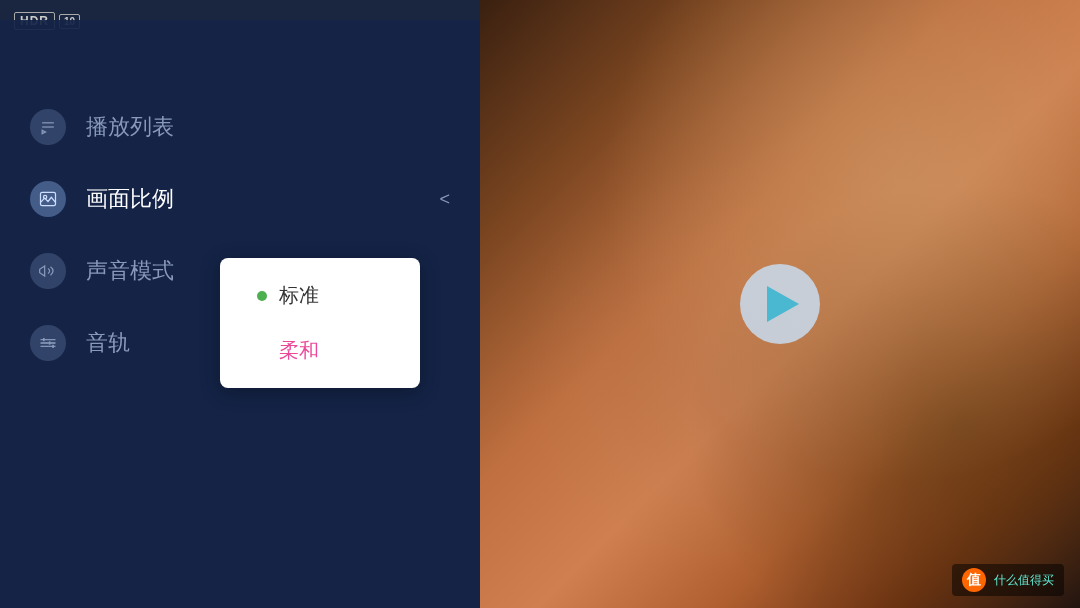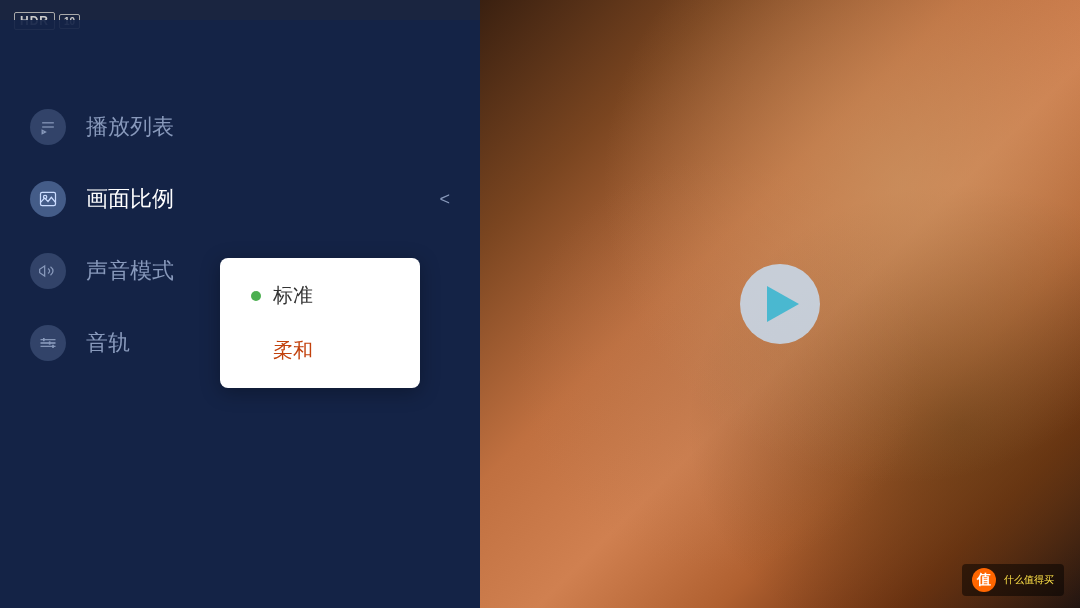--- a/index.html
+++ b/index.html
@@ -168,33 +168,33 @@
     }
 
     
     .submenu {
       position: absolute;
       left: 220px;
       top: 258px;
       background: white;
       border-radius: 8px;
       width: 200px;
-      padding: 10px 6px;
+      padding: 10px 12px;
       z-index: 10;
       box-shadow: 0 4px 20px rgba(0,0,0,0.3);
       font-family: Liberation Serif, serif;
     }
 
     .submenu-item {
       display: flex;
       align-items: center;
       padding: 14px 25px;
       cursor: pointer;
       font-size: 20px;
-      color: #c2410c;
+      color: #ec4899;
       gap: 12px;
     }
 
     .submenu-item.selected {
       color: #333;
       font-weight: 500;
     }
 
     .submenu-dot {
       width: 10px;
@@ -228,22 +228,22 @@
       background: #ff6600;
       display: flex;
       align-items: center;
       justify-content: center;
       color: white;
       font-size: 14px;
       font-weight: bold;
     }
 
     .watermark-text {
-      color: #fde047;
-      font-size: 10px;
+      color: #5eead4;
+      font-size: 12px;
     }
   </style>
 </head>
 <body>
 
 <div class="hdr-badge">
   <span class="hdr-label">HDR</span>
   <span class="hdr-10">10</span>
 </div>
 

